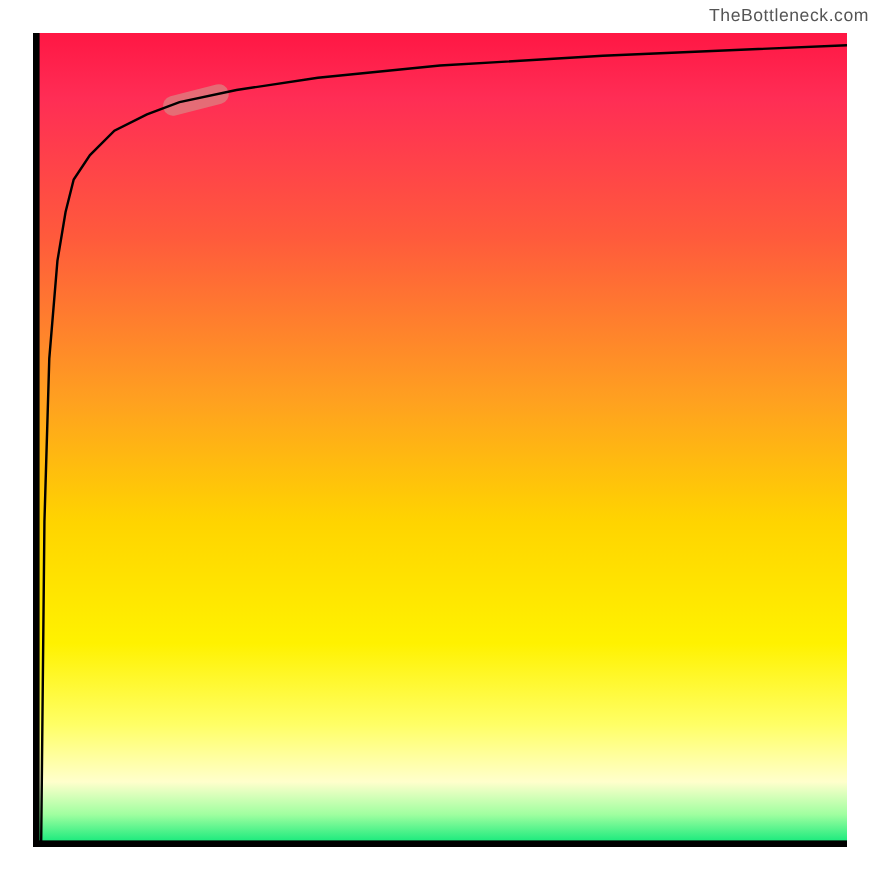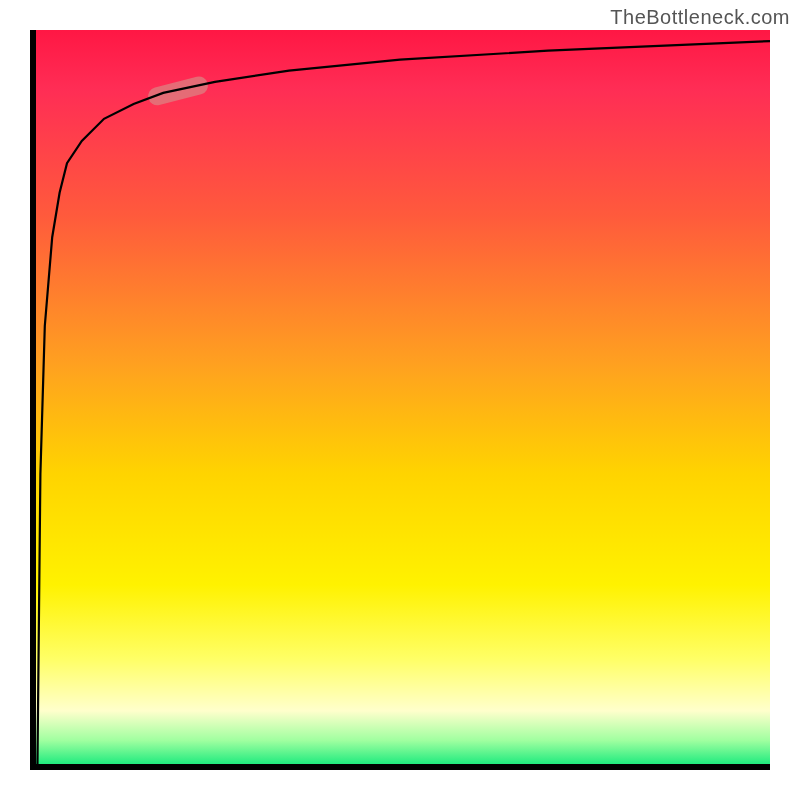--- a/index.html
+++ b/index.html
@@ -53,21 +53,21 @@
     border-left: 6px solid #000;
     border-bottom: 6px solid #000;
     box-sizing: border-box;
     pointer-events: none;
   }
   .watermark {
     position: absolute;
     top: 6px;
     right: 10px;
     color: #555;
-    font-size: 20px;
+    font-size: 16px;
     letter-spacing: 0.5px;
   }
   svg.curve {
     position: absolute;
     left: 0;
     top: 0;
     width: 100%;
     height: 100%;
   }
   .highlight-pill {

